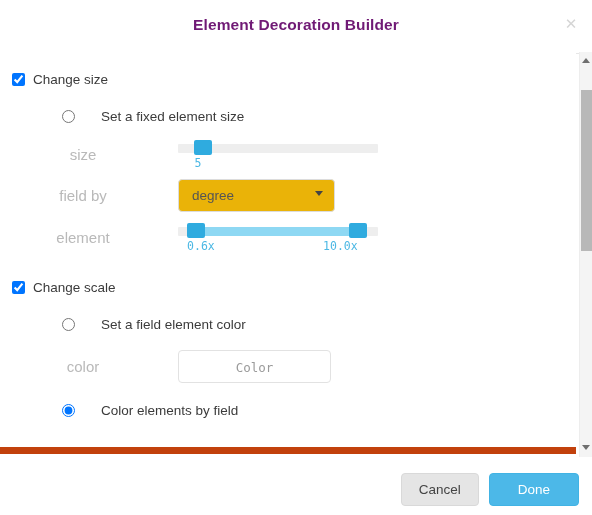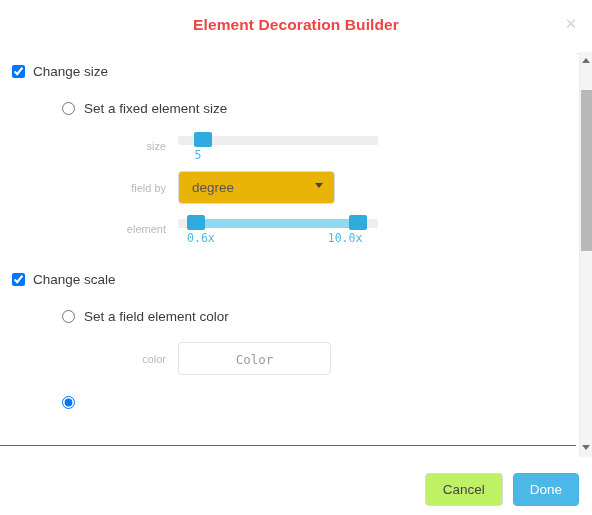--- a/index.html
+++ b/index.html
@@ -23,47 +23,47 @@
     background: #ffffff;
     border-bottom: 1px solid #e6e6e6;
   }
   .modal-title {
     position: absolute;
     left: 0; right: 0;
     top: 16px;
     text-align: center;
     font-size: 15.5px;
     font-weight: bold;
-    color: #ef4444;
+    color: #701a75;
     letter-spacing: 0.1px;
   }
   .close-btn {
     position: absolute;
     right: 11px;
     top: 14px;
     width: 20px;
     height: 20px;
     line-height: 20px;
     text-align: center;
     font-size: 15px;
     color: #d5d5d5;
     cursor: pointer;
     font-family: "Liberation Sans", sans-serif;
   }
 
   
   .modal-body {
     position: absolute;
-    top: 44px;
+    top: 52px;
     left: 0;
     width: 576px;
     height: 402px;
     background: #ffffff;
     overflow: hidden;
-    border-bottom: 1px solid #c2410c;
+    border-bottom: 7px solid #c2410c;
   }
   .body-inner {
     position: relative;
     padding: 0;
     width: 578px;
   }
 
   
   .group {
     padding-top: 10px;
@@ -94,29 +94,29 @@
     cursor: pointer;
   }
   .check-label {
     font-size: 13.5px;
     color: #3b3b3b;
     margin-left: 8px;
   }
   .radio-label {
     font-size: 13.5px;
     color: #3b3b3b;
-    margin-left: 9px;
+    margin-left: 26px;
   }
 
   
   .field-label {
     width: 178px;
-    text-align: right;
+    text-align: center;
     padding-right: 12px;
-    font-size: 11px;
+    font-size: 15px;
     color: #b9b9b9;
     font-family: "Liberation Sans", sans-serif;
   }
   .field-control {
     flex: 1;
     position: relative;
   }
 
   
   .slider-wrap {
@@ -149,21 +149,21 @@
   }
   .slider-val {
     position: absolute;
     top: 17px;
     font-family: "DejaVu Sans Mono", monospace;
     font-size: 11.5px;
     color: #4cb8e4;
     white-space: nowrap;
   }
   .slider-val-right {
-    text-align: center;
+    text-align: left;
   }
 
   
   .select-box {
     position: relative;
     width: 157px;
     height: 33px;
     border: 1px solid #dcdcdc;
     border-radius: 4px;
     background: #eab308;
@@ -220,28 +220,28 @@
   .btn {
     height: 33px;
     border-radius: 4px;
     font-size: 13.5px;
     cursor: pointer;
     padding: 0 17px;
     line-height: 31px;
   }
   .btn-cancel {
     border: 1px solid #d9d9d9;
-    background: #bef264;
+    background: #e5e5e5;
     color: #444444;
   }
   .btn-done {
     border: 1px solid #41b3e4;
     background: #4cb8e8;
     color: #ffffff;
-    padding: 0 16px;
+    padding: 0 28px;
   }
 
   
   .scrollbar {
     position: absolute;
     right: 0;
     top: 52px;
     width: 13px;
     height: 405px;
     background: #f4f4f4;
@@ -350,20 +350,21 @@
 
       <div class="row row-field" style="margin-top:13px">
         <div class="field-label">color</div>
         <div class="field-control">
           <button class="color-btn">Color</button>
         </div>
       </div>
 
       <div class="row row-radio" style="margin-top:14px">
         <input type="radio" name="colorMode" checked="" style="">
+        <span class="radio-label">Color elements by field</span>
       </div>
 
     </div>
 
   </div>
 </div>
 
 <div class="scrollbar">
   <div class="sb-arrow sb-arrow-up">
       <i></i>

